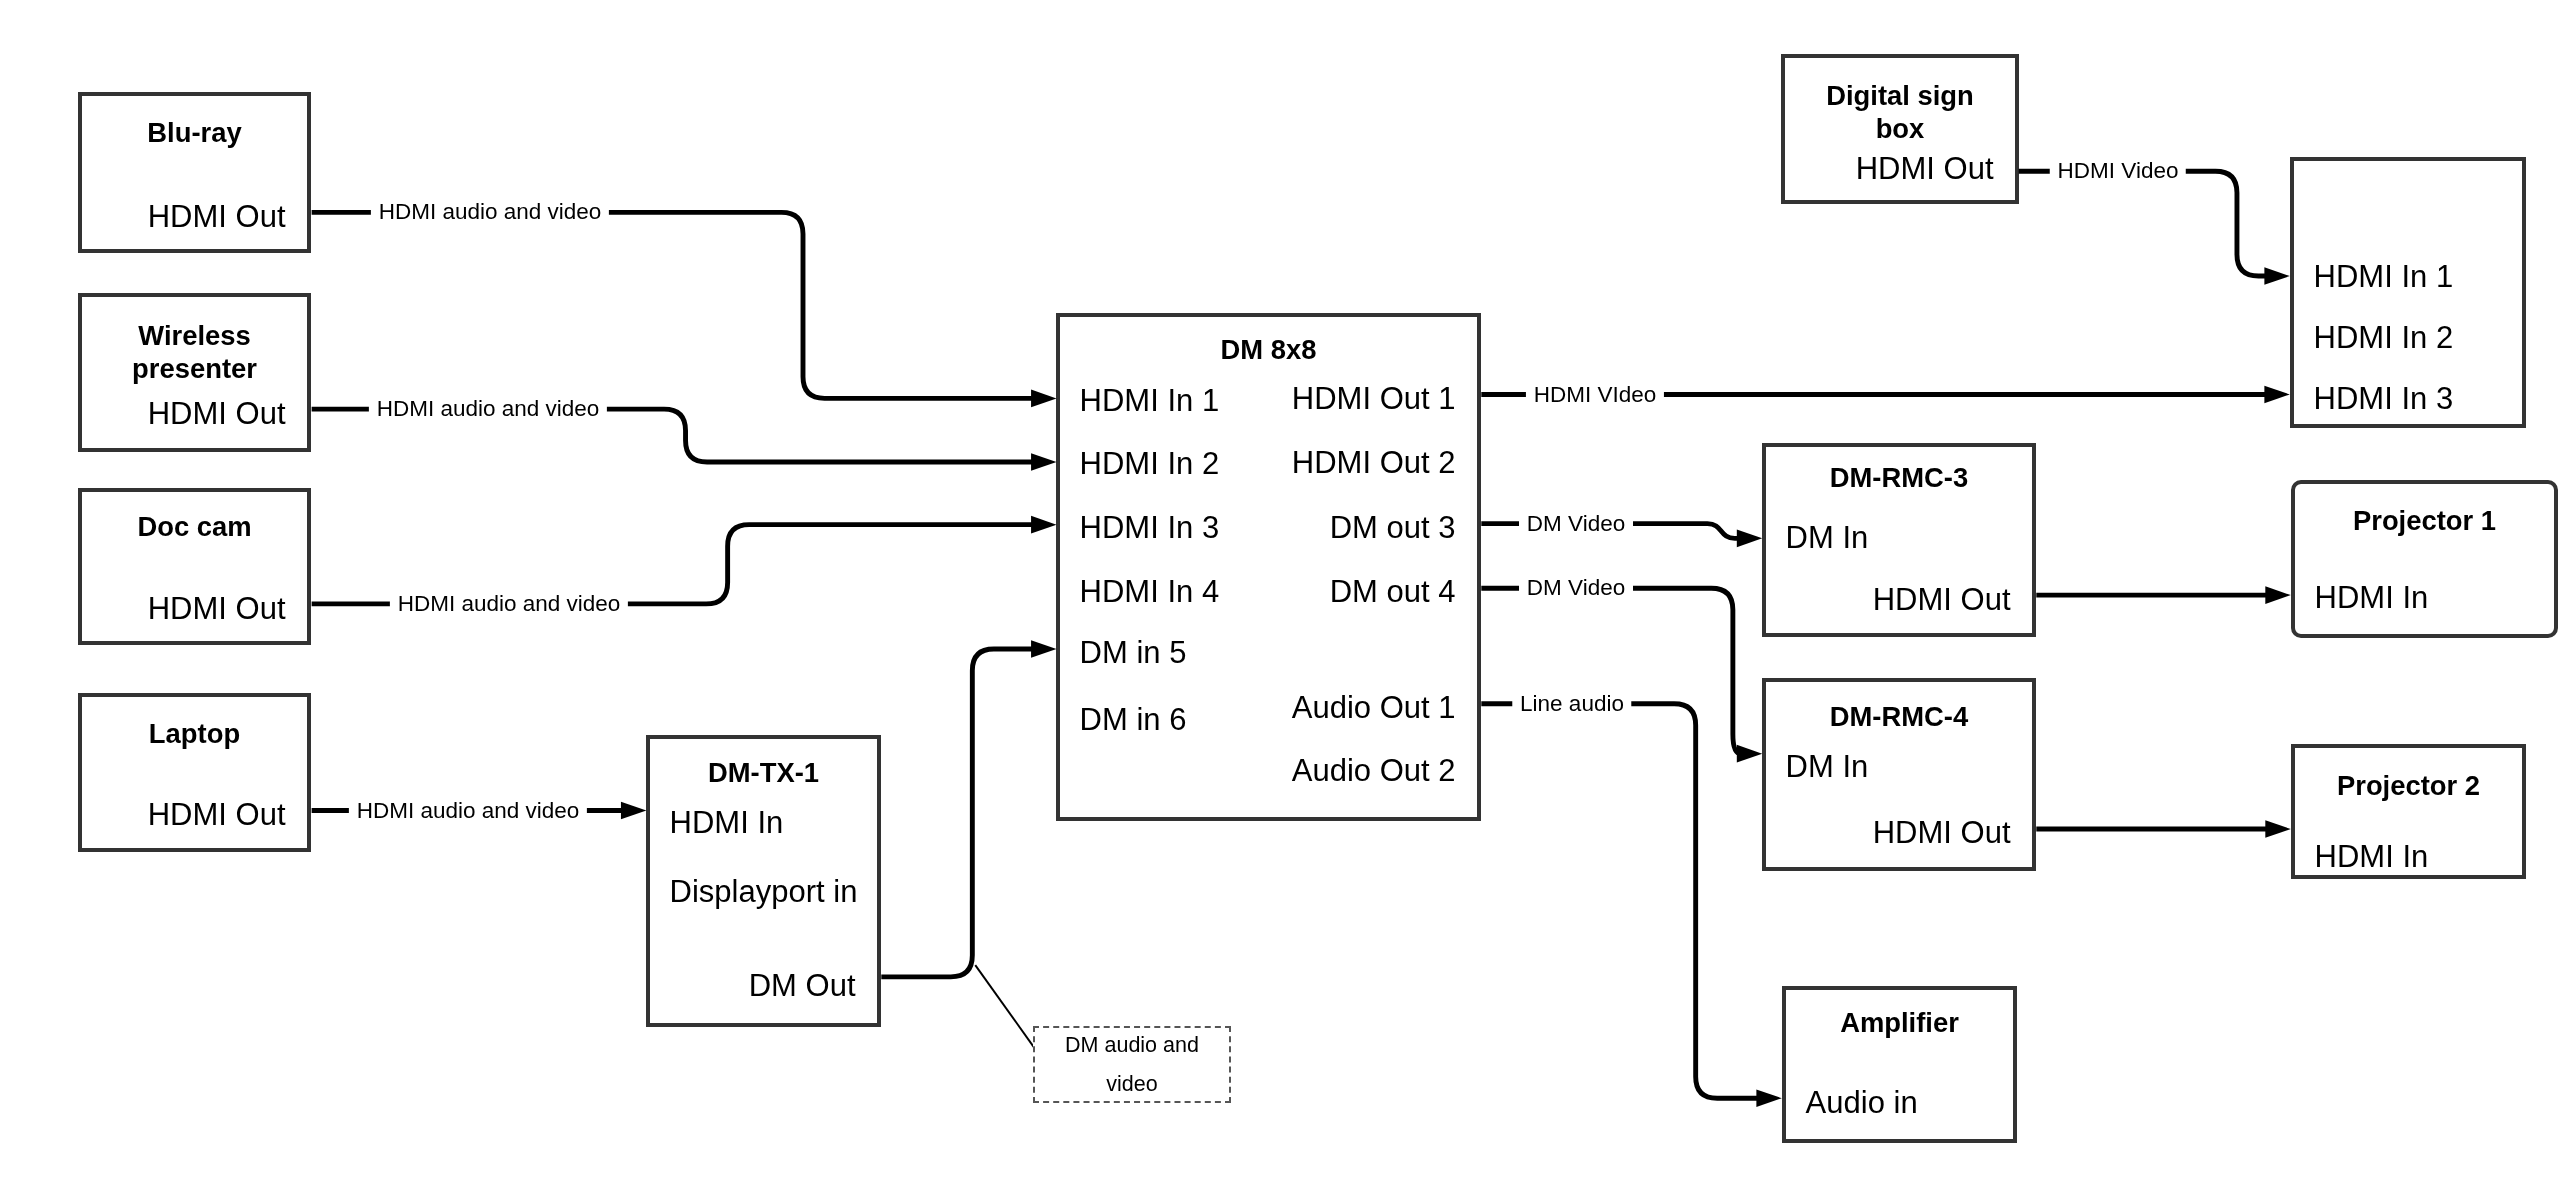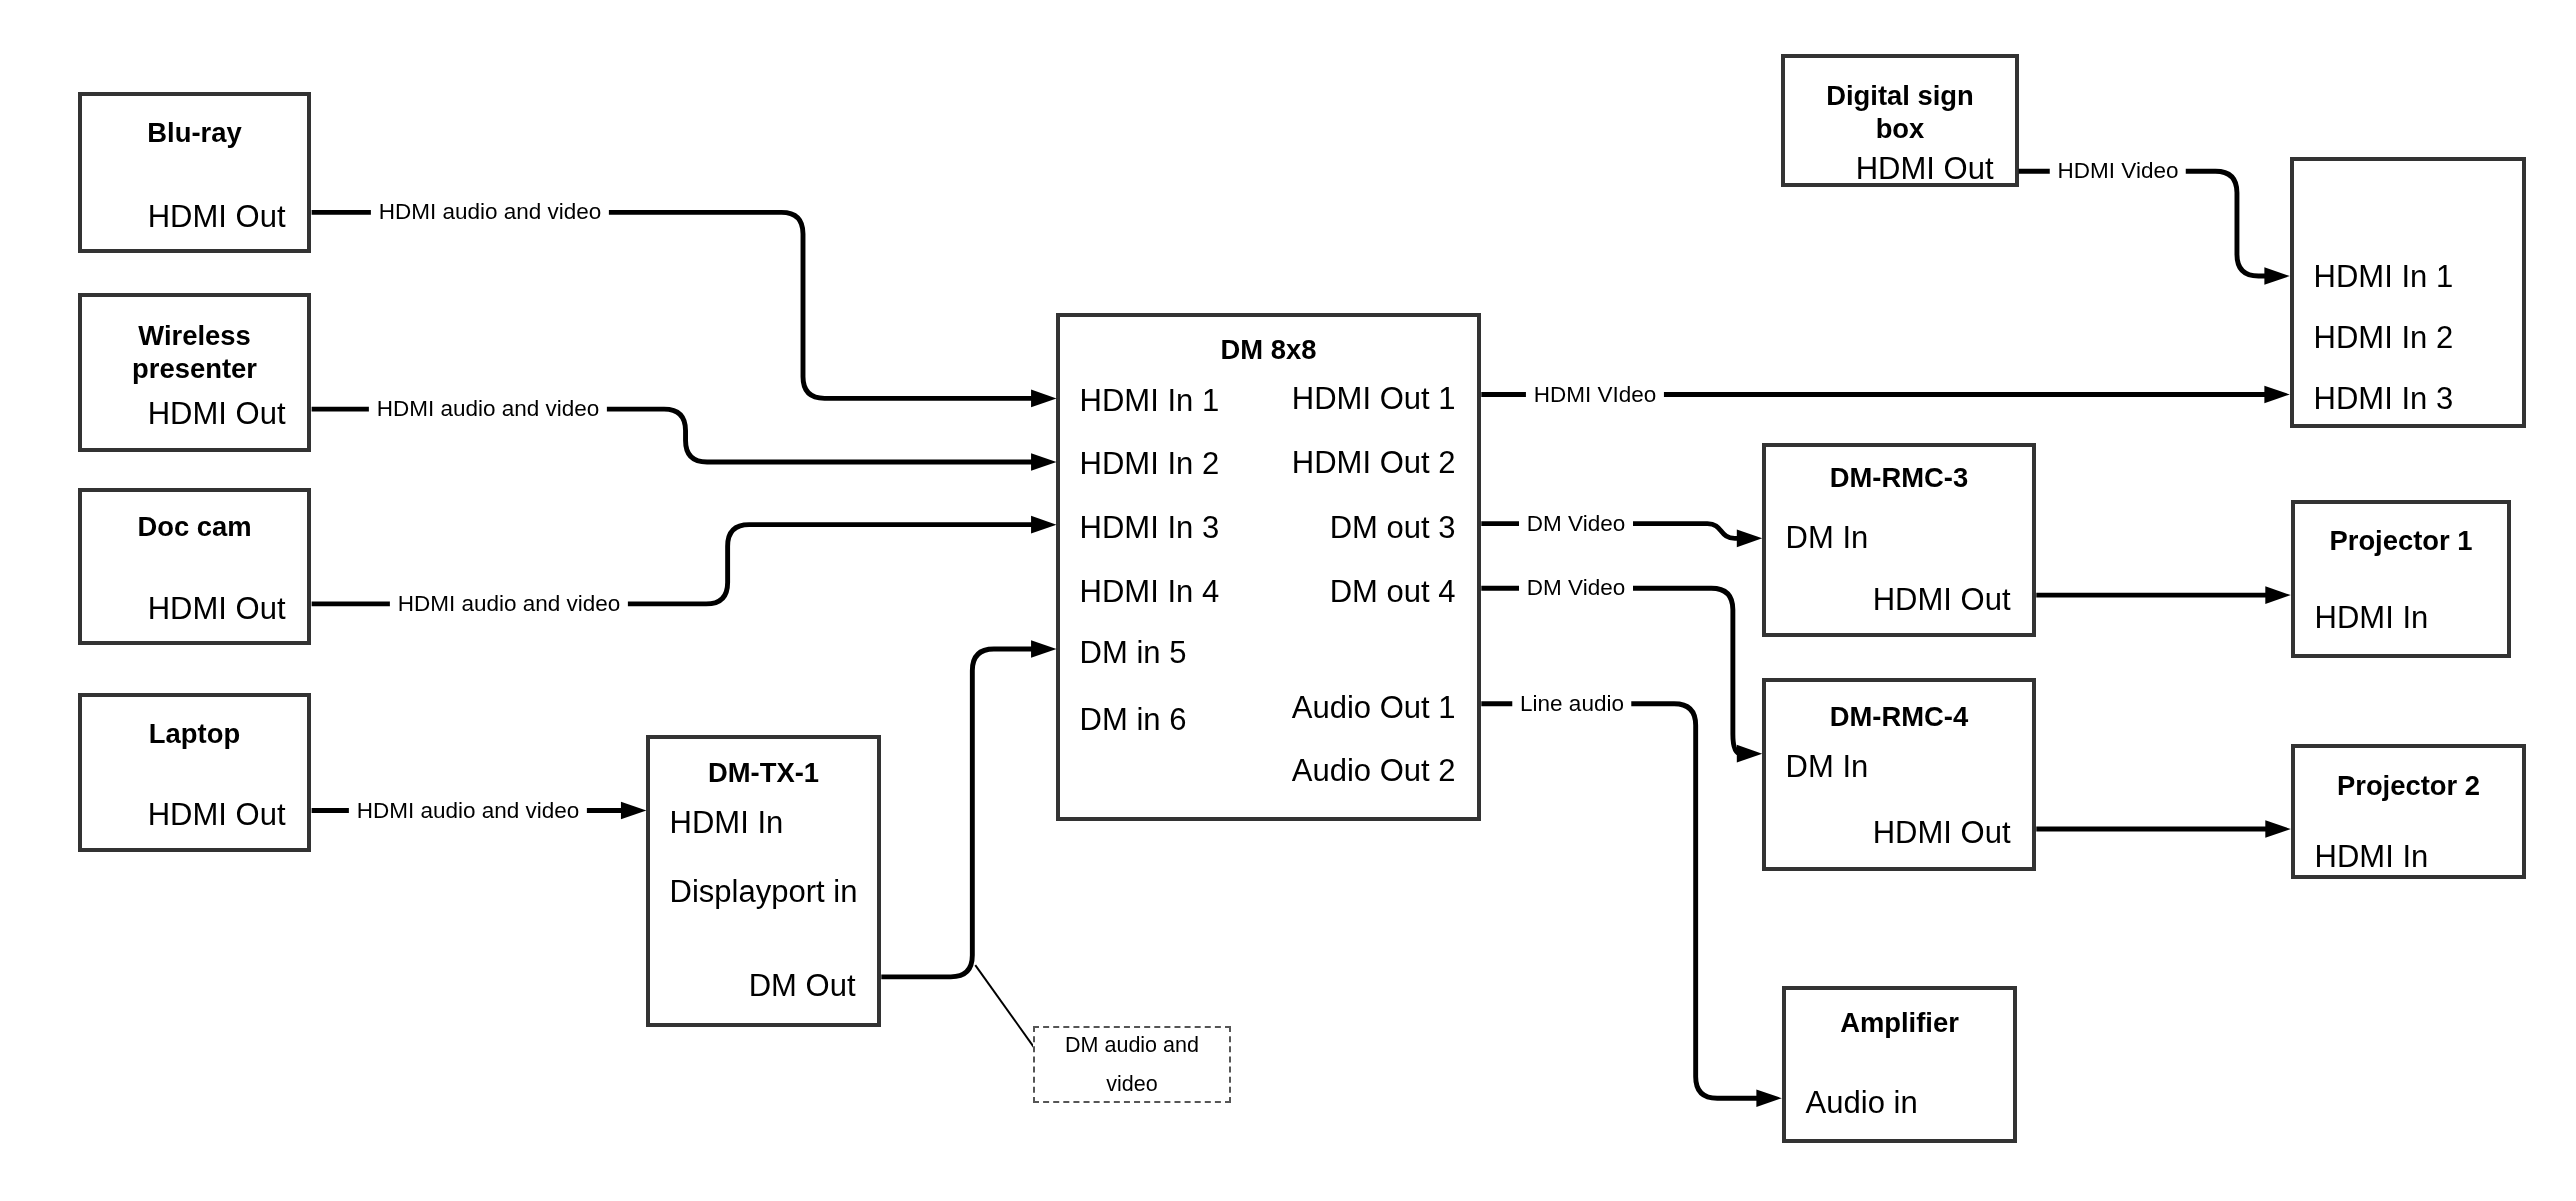--- a/index.html
+++ b/index.html
@@ -107,21 +107,21 @@
     <div class="port left" style="top:321px;">DM in 5</div>
     <div class="port left" style="top:388px;">DM in 6</div>
     <div class="port right" style="top:67px;">HDMI Out 1</div>
     <div class="port right" style="top:131px;">HDMI Out 2</div>
     <div class="port right" style="top:196px;">DM out 3</div>
     <div class="port right" style="top:260px;">DM out 4</div>
     <div class="port right" style="top:376px;">Audio Out 1</div>
     <div class="port right" style="top:439px;">Audio Out 2</div>
   </div>
 
-  <div class="node" style="left:1781px;top:54px;width:238px;height:133px;">
+  <div class="node" style="left:1781px;top:54px;width:238px;height:150px;">
     <div class="title" style="top:20.6px;">Digital sign
 box</div>
     <div class="port right" style="top:96px;">HDMI Out</div>
   </div>
 
   <div class="node" style="left:2290px;top:157px;width:236px;height:271px;">
     <div class="port left" style="top:101px;">HDMI In 1</div>
     <div class="port left" style="top:162px;">HDMI In 2</div>
     <div class="port left" style="top:223px;">HDMI In 3</div>
   </div>
@@ -131,21 +131,21 @@
     <div class="port left" style="top:76px;">DM In</div>
     <div class="port right" style="top:138px;">HDMI Out</div>
   </div>
 
   <div class="node" style="left:1762px;top:678px;width:274px;height:193px;">
     <div class="title" style="top:17.6px;">DM-RMC-4</div>
     <div class="port left" style="top:70px;">DM In</div>
     <div class="port right" style="top:136px;">HDMI Out</div>
   </div>
 
-  <div class="node" style="left:2291px;top:500px;width:220px;height:158px;">
+  <div class="node" style="left:2291px;top:480px;width:267px;height:158px;border-radius:10px;">
     <div class="title" style="top:19.6px;">Projector 1</div>
     <div class="port left" style="top:99px;">HDMI In</div>
   </div>
 
   <div class="node" style="left:2291px;top:724px;width:235px;height:135px;margin-top:20px;">
     <div class="title" style="top:20.6px;">Projector 2</div>
     <div class="port left" style="top:94px;">HDMI In</div>
   </div>
 
   <div class="node" style="left:1782px;top:986px;width:235px;height:157px;">

